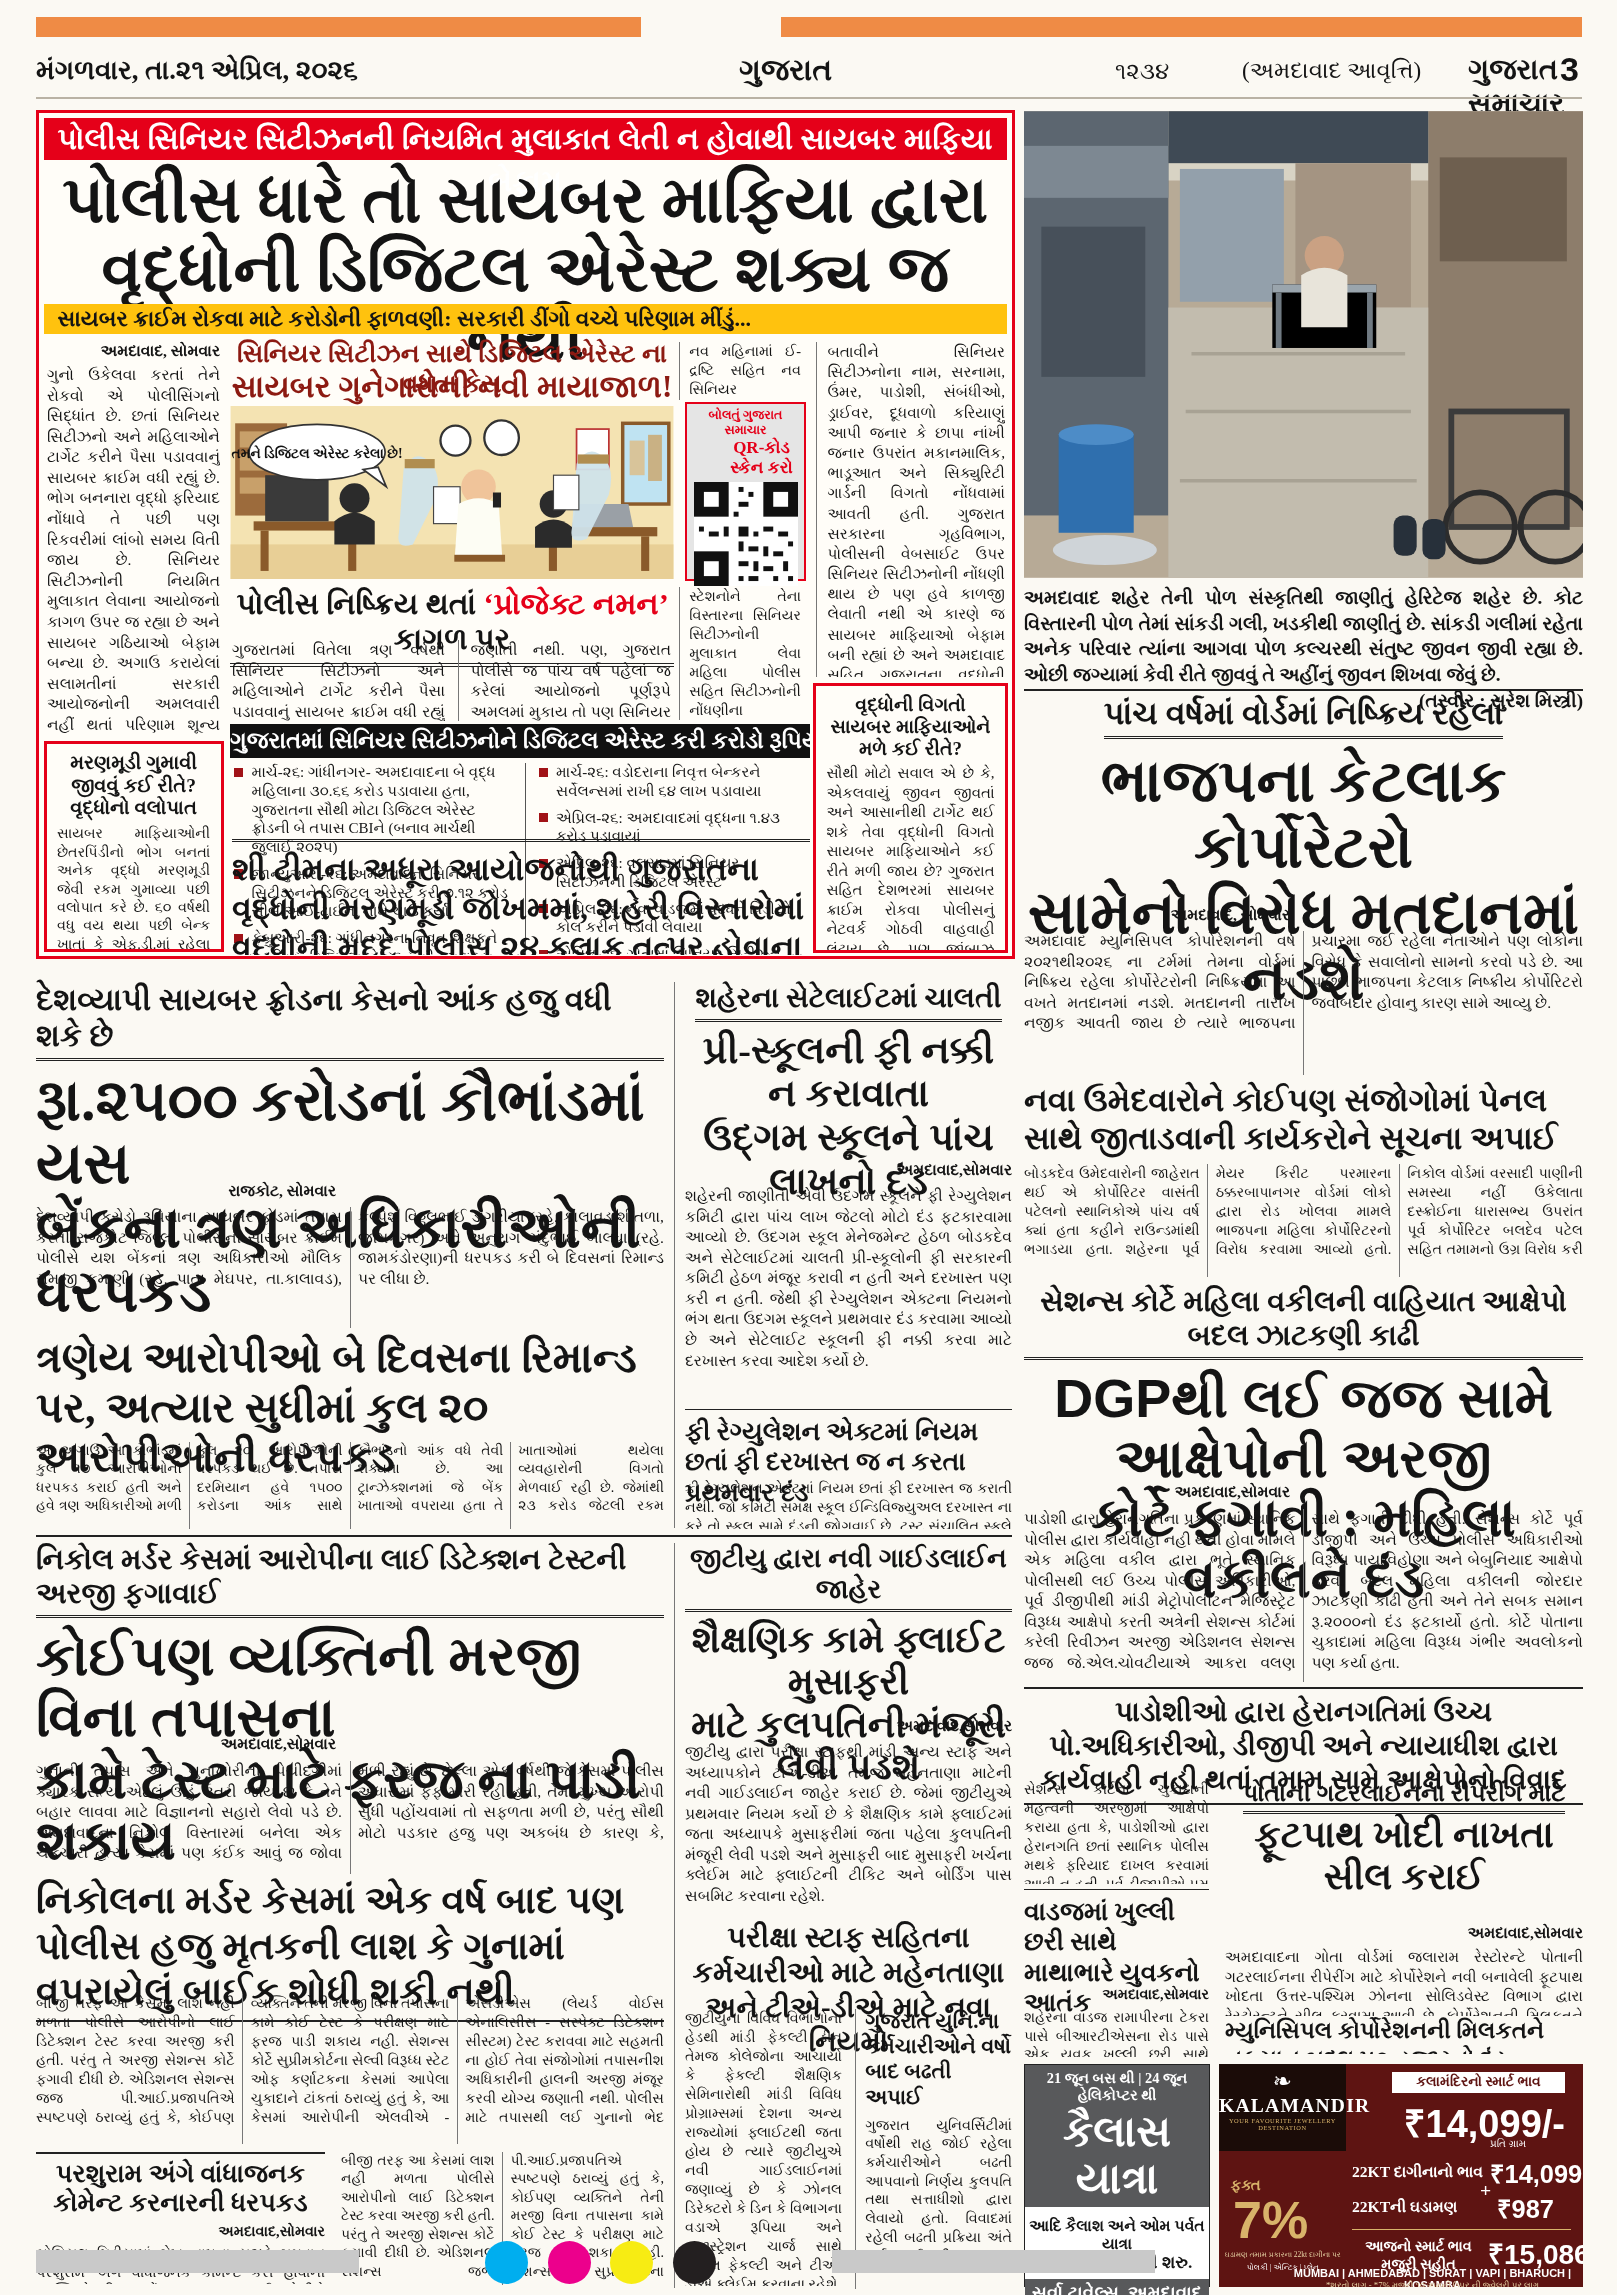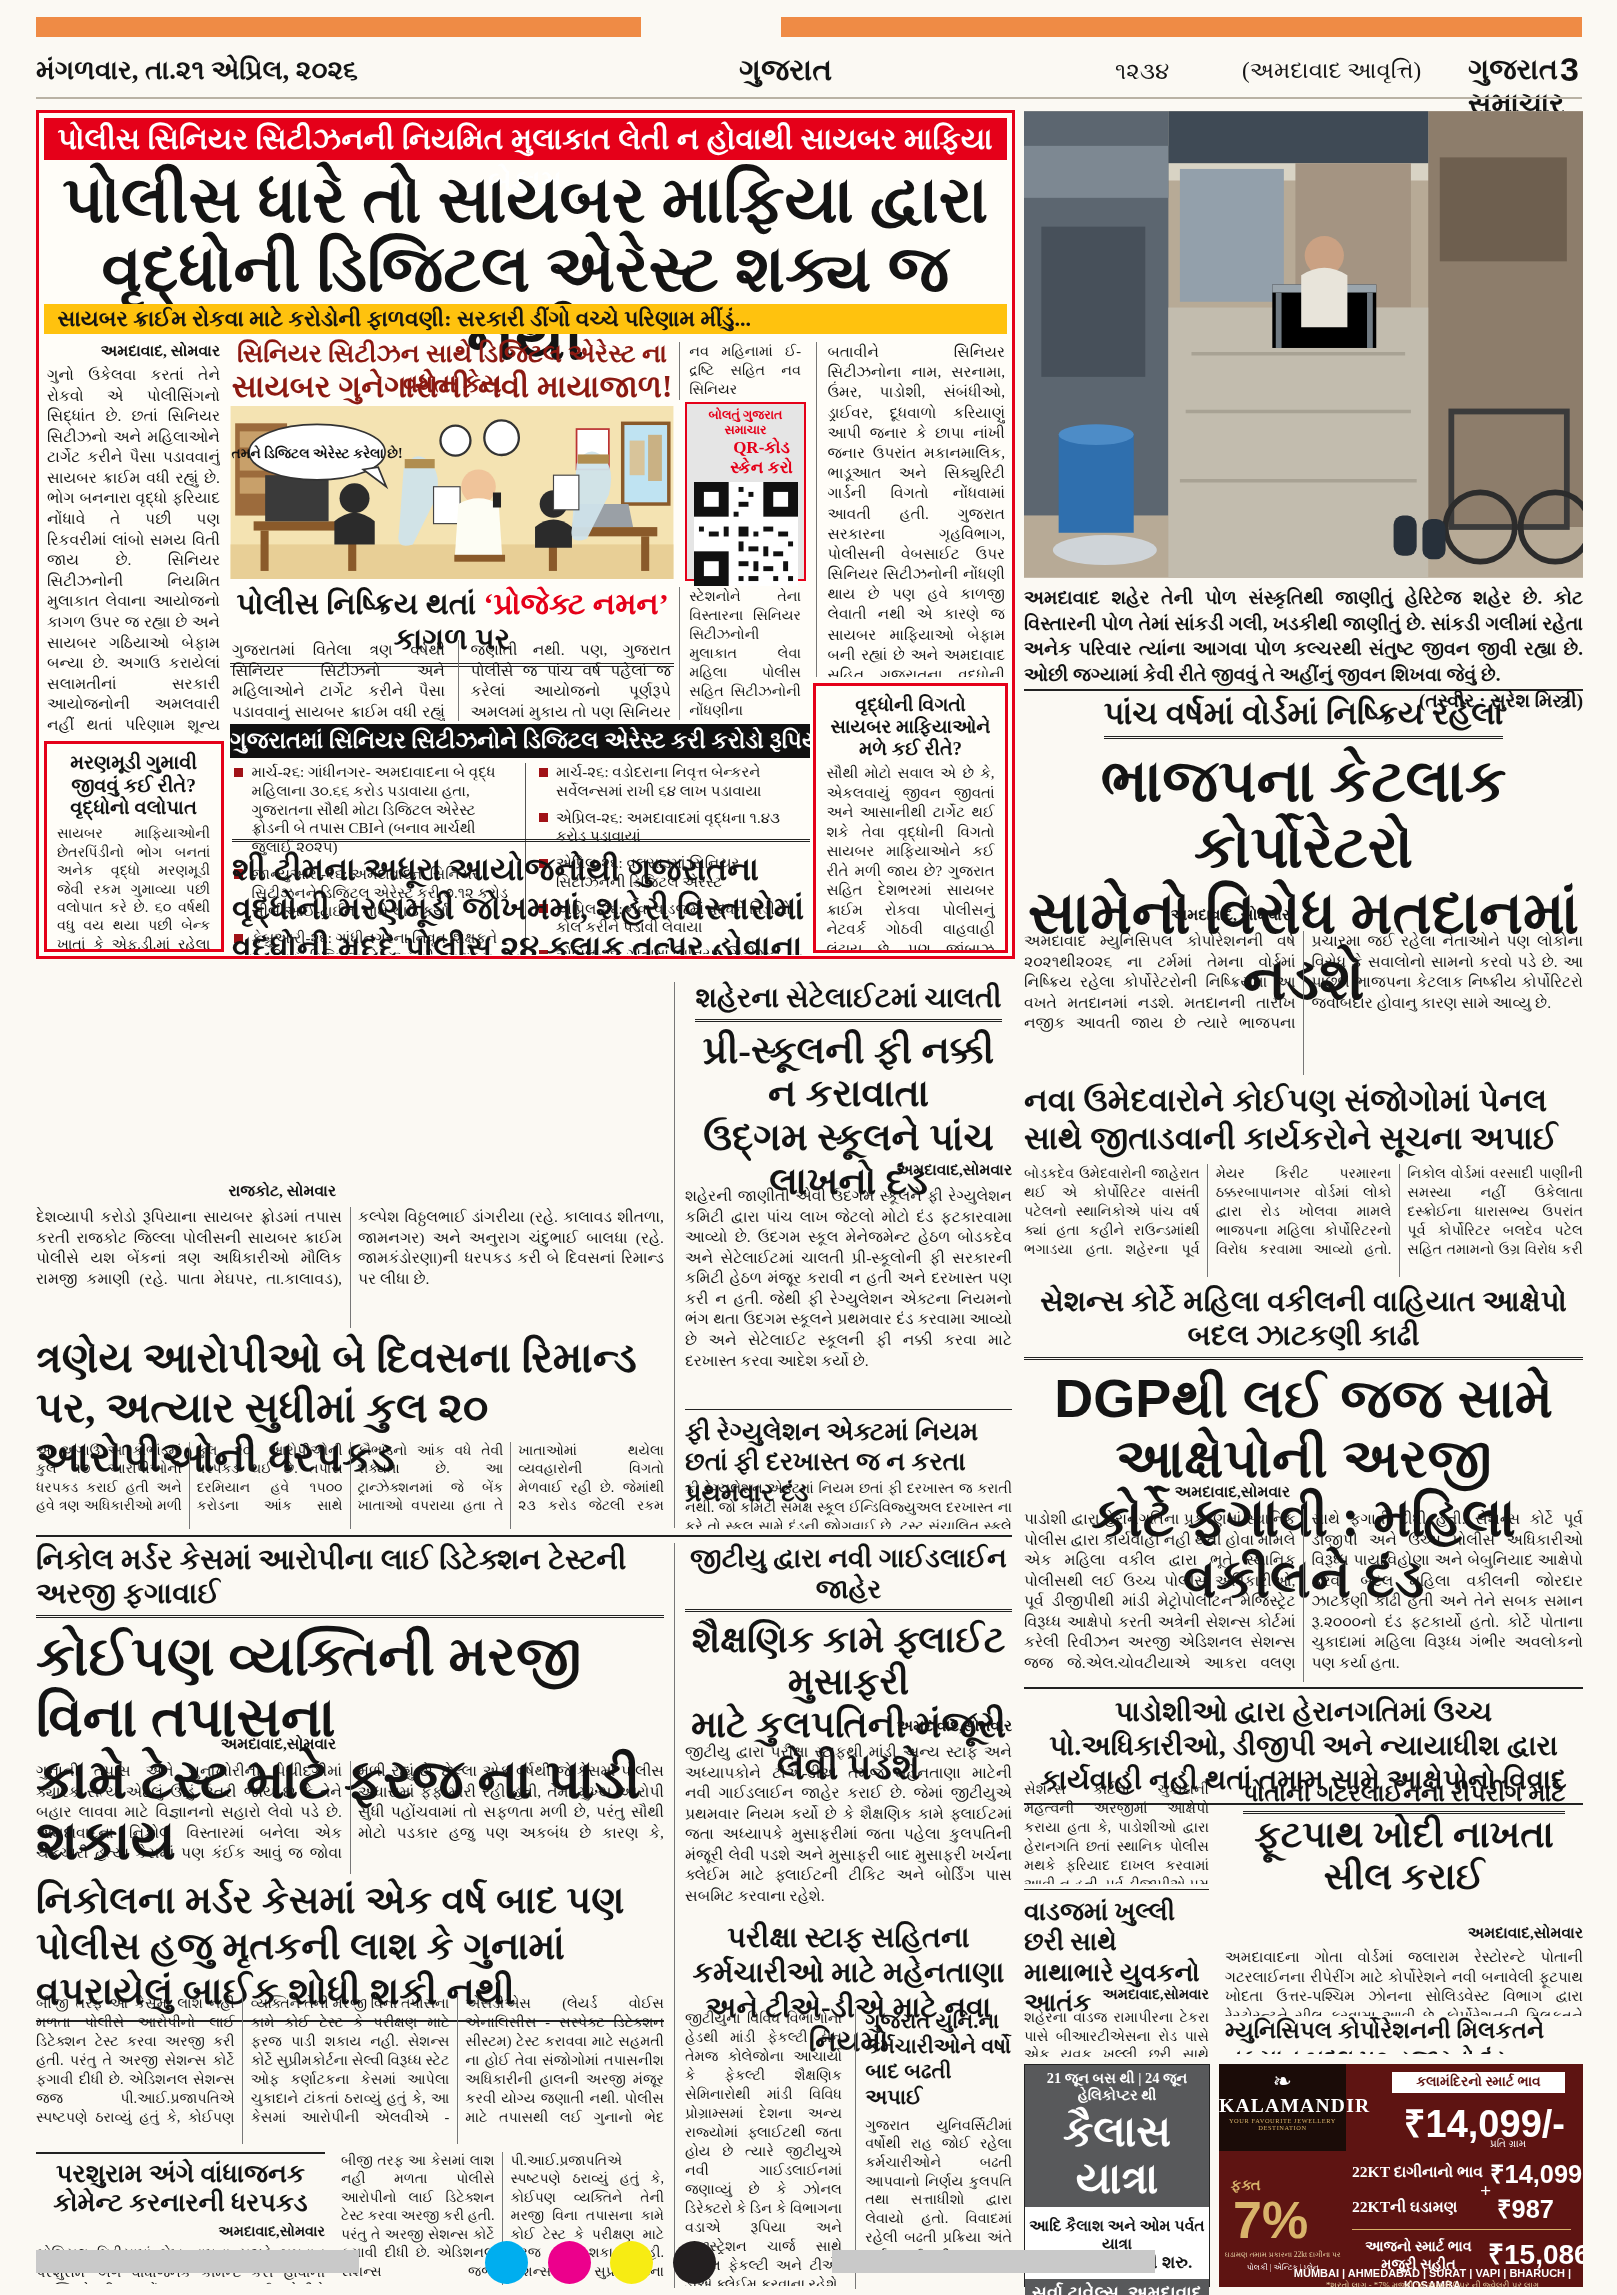--- a/index.html
+++ b/index.html
@@ -231,20 +231,25 @@
   <div class="abs j" style="left:1024px;top:2008px;width:185px;height:49px;overflow:hidden;font-size:14.4px;line-height:1.3;">શહેરના વાડજ રામાપીરના ટેકરા પાસે બીઆરટીએસના રોડ પાસે એક યુવક ખુલ્લી છરી સાથે આવીને વાહનચાલકોને રોકીને ધમકી આપવાની સાથે નોન વેજ સિવાયની દુકાનોનો બંધ કરાવતો હતો. જેનો વિડીયો સોશિયલ મિડીયામાં વાયરલ થતા વાડજ પોલીસે રાજા દંતાણી નામના આરોપીને ઝડપી લેવા માટે તજવીજ શરૂ કરી છે. આરોપીએ દુકાનો બંધ કરાવી હતી અને માત્ર નોન વેજની દુકાનો ચાલુ રખાવી હતી. એટલું જ નહી ભય ફેલાવવાના ઈરાદે વાહનચાલકોને રોકીને છરી બતાવીને ધમકાવ્યા હતા. આ વિડીયો વાયરલ થતા વાડજ પોલીસે તપાસ શરૂ કરી હતી.</div>
 
   <div class="abs c" style="left:1225px;top:1780px;width:358px;">
     <span class="kicker" style="font-size:24px;">પોતાની ગટરલાઈનના રીપેરીંગ માટે</span>
     <div class="b" style="font-size:37px;line-height:1.15;">ફૂટપાથ ખોદી નાખતા સીલ કરાઈ</div>
   </div>
   <div class="abs byline" style="left:1225px;top:1924px;width:358px;">અમદાવાદ,સોમવાર</div>
   <div class="abs j" style="left:1225px;top:1948px;width:358px;height:68px;overflow:hidden;font-size:15px;line-height:1.3;">અમદાવાદના ગોતા વોર્ડમાં જલારામ રેસ્ટોરન્ટે પોતાની ગટરલાઈનના રીપેરીંગ માટે કોર્પોરેશને નવી બનાવેલી ફૂટપાથ ખોદતા ઉત્તર-પશ્ચિમ ઝોનના સોલિડવેસ્ટ વિભાગ દ્વારા રેસ્ટોરન્ટને સીલ કરવામા આવી છે. કોર્પોરેશનની મિલકતને નુકસાન બદલ રૂપિયા પચાસ હજારનો દંડ વસૂલ કરાયો હતો.</div>
   <div class="abs b" style="left:1225px;top:2017px;width:358px;height:37px;overflow:hidden;font-size:23px;line-height:1.2;">મ્યુનિસિપલ કોર્પોરેશનની મિલકતને નુકસાન બદલ ૫૦ હજારનો દંડ વસૂલાયો</div>
 
+  <div class="abs" style="left:36px;top:982px;width:628px;">
+    <span class="kicker" style="font-size:31px;">દેશવ્યાપી સાયબર ફ્રોડના કેસનો આંક હજુ વધી શકે છે</span>
+    <div class="b" style="font-size:58px;line-height:1.1;margin-top:8px;">રૂા.૨૫૦૦ કરોડનાં કૌભાંડમાં યસ</div>
+    <div class="b" style="font-size:58px;line-height:1.1;">બેંકના ત્રણ અધિકારીઓની ધરપકડ</div>
+  </div>
   <div class="abs byline" style="left:36px;top:1182px;width:300px;">રાજકોટ, સોમવાર</div>
   <div class="abs j body-sm cols2" style="left:36px;top:1207px;width:628px;height:121px;overflow:hidden;">દેશવ્યાપી કરોડો રૂપિયાના સાયબર ફ્રોડમાં તપાસ કરતી રાજકોટ જિલ્લા પોલીસની સાયબર ક્રાઈમ પોલીસે યશ બેંકનાં ત્રણ અધિકારીઓ મૌલિક રામજી કમાણી (રહે. પાતા મેઘપર, તા.કાલાવડ), કલ્પેશ વિઠ્ઠલભાઈ ડાંગરીયા (રહે. કાલાવડ શીતળા, જામનગર) અને અનુરાગ ચંદુભાઈ બાલધા (રહે. જામકંડોરણા)ની ધરપકડ કરી બે દિવસનાં રિમાન્ડ પર લીધા છે.</div>
   <div class="abs b" style="left:36px;top:1334px;width:628px;font-size:42px;line-height:1.18;">ત્રણેય આરોપીઓ બે દિવસના રિમાન્ડ પર, અત્યાર સુધીમાં કુલ ૨૦ આરોપીઓની ધરપકડ</div>
   <div class="abs j body-sm cols4" style="left:36px;top:1442px;width:628px;height:87px;overflow:hidden;font-size:14px;">આ અગાઉ આ કૌભાંડમાં કુલ ૧૭ આરોપીઓની ધરપકડ કરાઈ હતી અને હવે ત્રણ અધિકારીઓ મળી કુલ ૨૦ આરોપીઓની ધરપકડ થઈ છે. તપાસ દરમિયાન હવે ૧૫૦૦ કરોડના આંક સાથે કૌભાંડનો આંક વધે તેવી શક્યતા છે. આ ટ્રાન્ઝેક્શનમાં જે બેંક ખાતાઓ વપરાયા હતા તે ખાતાઓમાં થયેલા વ્યવહારોની વિગતો મેળવાઈ રહી છે. જેમાંથી ૨૩ કરોડ જેટલી રકમ સાયબર ફ્રોડની હોવાનું ખુલ્યું છે અને વધુ રકમ જુદા જુદા ખાતાઓમાં ટ્રાન્સફર થયાનું ખુલતાં તપાસ આગળ ધપાવાઈ છે. અત્યાર સુધીની તપાસમાં કુલ ૧૫૦૦ કરોડથી વધુના વ્યવહારો તપાસના દાયરામાં આવ્યા છે.</div>
 
   <div class="abs rule" style="left:674px;top:982px;width:1.2px;height:546px;background:#777;"></div>
   <div class="abs c" style="left:685px;top:982px;width:327px;">
     <span class="kicker" style="font-size:28px;">શહેરના સેટેલાઈટમાં ચાલતી</span>
     <div class="b" style="font-size:38px;line-height:1.15;margin-top:7px;">પ્રી-સ્કૂલની ફી નક્કી ન કરાવાતા</div>
     <div class="b" style="font-size:38px;line-height:1.15;">ઉદ્ગમ સ્કૂલને પાંચ લાખનો દંડ</div>

